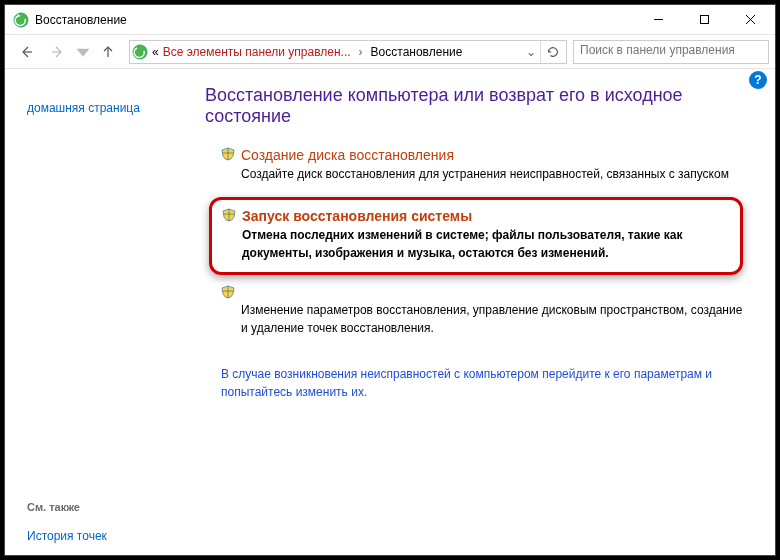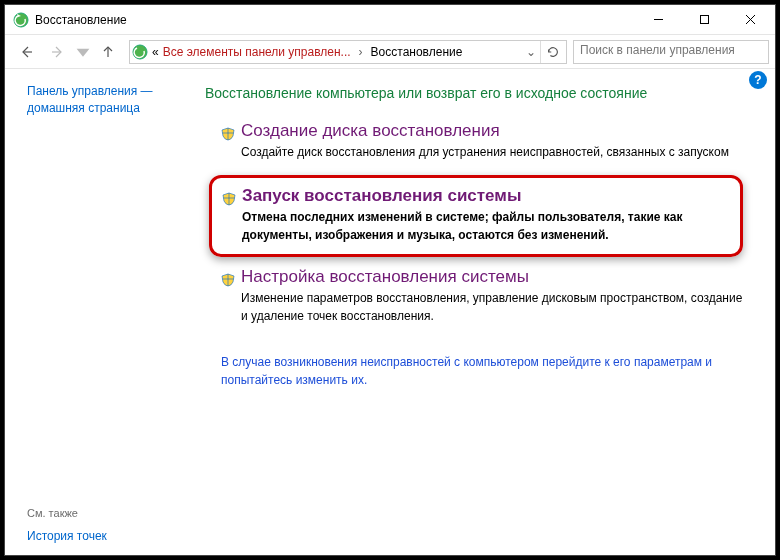--- a/index.html
+++ b/index.html
@@ -87,41 +87,41 @@
   }
   .left {
     width: 200px;
     padding: 14px 10px 10px 22px;
   }
   .home-link { color: #0066cc; font-size: 12px; line-height: 1.4; }
   .seealso {
     position: absolute;
     left: 22px; bottom: 12px;
   }
-  .seealso-hdr { color: #6b6b6b; font-size: 11px; margin-bottom: 10px; }
+  .seealso-hdr { color: #6b6b6b; font-size: 11px; margin-bottom: 16px; font-weight: bold; }
   .seealso-link { color: #0066cc; font-size: 12px; }
   .main {
     flex: 1;
     padding: 16px 24px 10px 0;
     position: relative;
   }
   .help {
     position: absolute; right: 8px; top: 2px;
     width: 18px; height: 18px;
     border-radius: 50%;
     background: #0078d7;
     color: #fff;
     display:flex; align-items:center; justify-content:center;
     font-size: 12px; font-weight: bold;
   }
-  .heading { color: #15803d; font-size: 14px; margin-bottom: 20px; }
+  .heading { color: #4c1d95; font-size: 18px; margin-bottom: 20px; }
   .item { margin: 0 0 14px 16px; }
   .item-title {
-    color: #701a75; font-size: 17px;
-    display: flex; align-items: flex-end; gap: 6px;
+    color: #c2410c; font-size: 14px;
+    display: flex; align-items: flex-start; gap: 6px;
     margin-bottom: 2px;
   }
   .shield { width: 14px; height: 14px; display:inline-flex; }
   .item-desc {
     color: #000; font-size: 12px; line-height: 1.5;
     padding-left: 20px;
   }
   .item-desc.clipped { max-height: 18px; overflow: hidden; }
   .info-text {
     color: #1d4ed8; font-size: 12px; line-height: 1.5;
@@ -216,21 +216,21 @@
       </div>
     </div>
     <div class="search">
       <span>Поиск в панели управления</span>
     </div>
   </div>
 
   <div class="content">
     <div class="left">
       <div class="home-link">
-        <span>Панель управления —</span><br>
+        <br>
         <span>домашняя страница</span>
       </div>
       <div class="seealso">
         <div class="seealso-hdr">См. также</div>
         <div class="seealso-link">История точек</div>
       </div>
     </div>
 
     <div class="main">
       <div class="help">?</div>
@@ -268,21 +268,20 @@
 
       <div class="item">
         <div class="item-title">
           <span class="shield">
             <svg viewBox="0 0 14 14">
                 <path d="M7 1 L13 3 L12 9 Q10 13 7 13 Q4 13 2 9 L1 3 Z" fill="#ffd23f" stroke="#0066cc" stroke-width="0.6"></path>
                 <path d="M7 1 L7 13" stroke="#0066cc" stroke-width="0.6"></path>
                 <path d="M1.5 6 L12.5 6" stroke="#0066cc" stroke-width="0.6"></path>
               </svg>
           </span>
-          <span>Настройка восстановления системы</span>
         </div>
         <div class="item-desc">Изменение параметров восстановления, управление дисковым пространством, создание и удаление точек восстановления.</div>
       </div>
 
       <div class="info-text">В случае возникновения неисправностей с компьютером перейдите к его параметрам и попытайтесь изменить их.</div>
     </div>
   </div>
 </div>
 
 </body></html>

